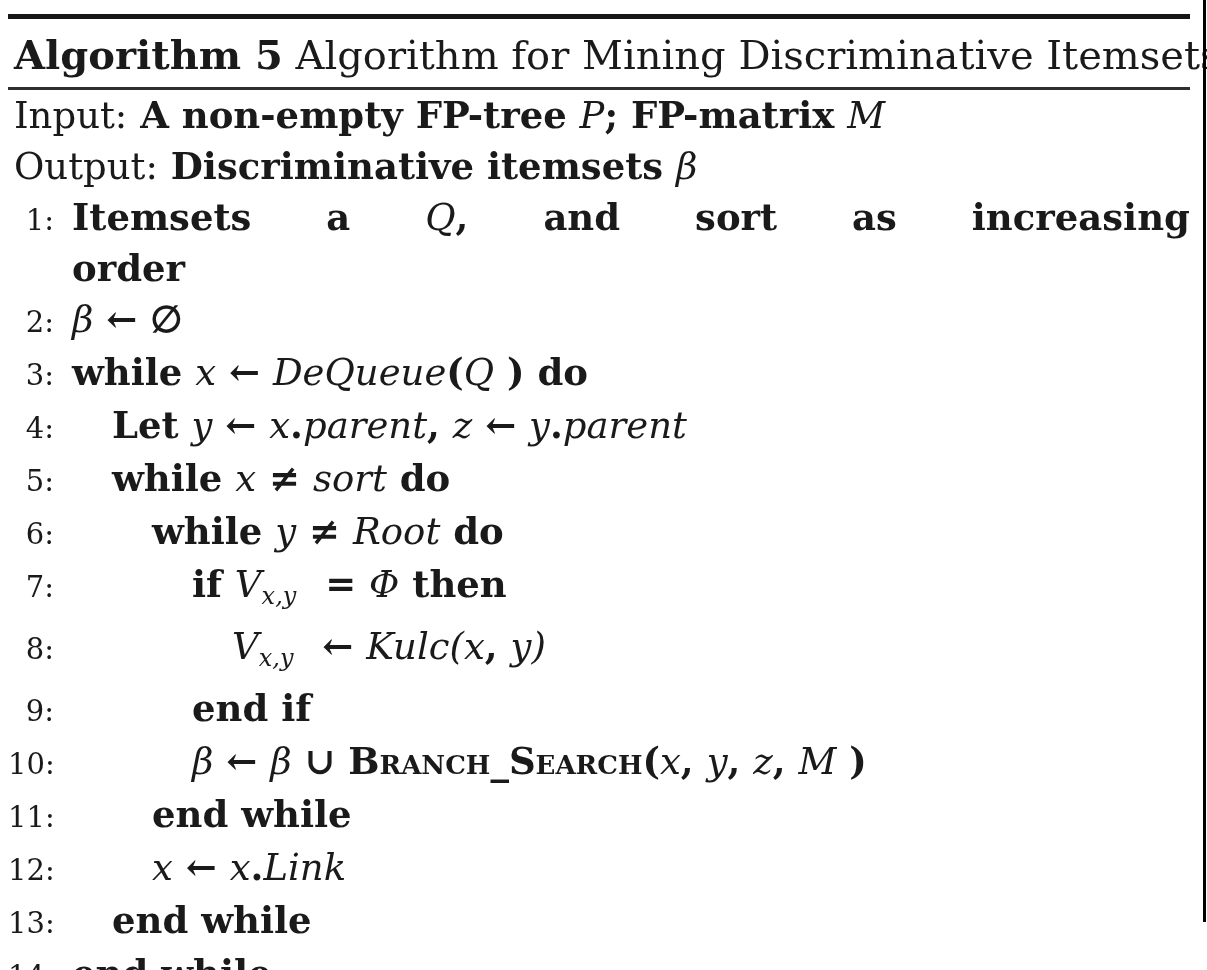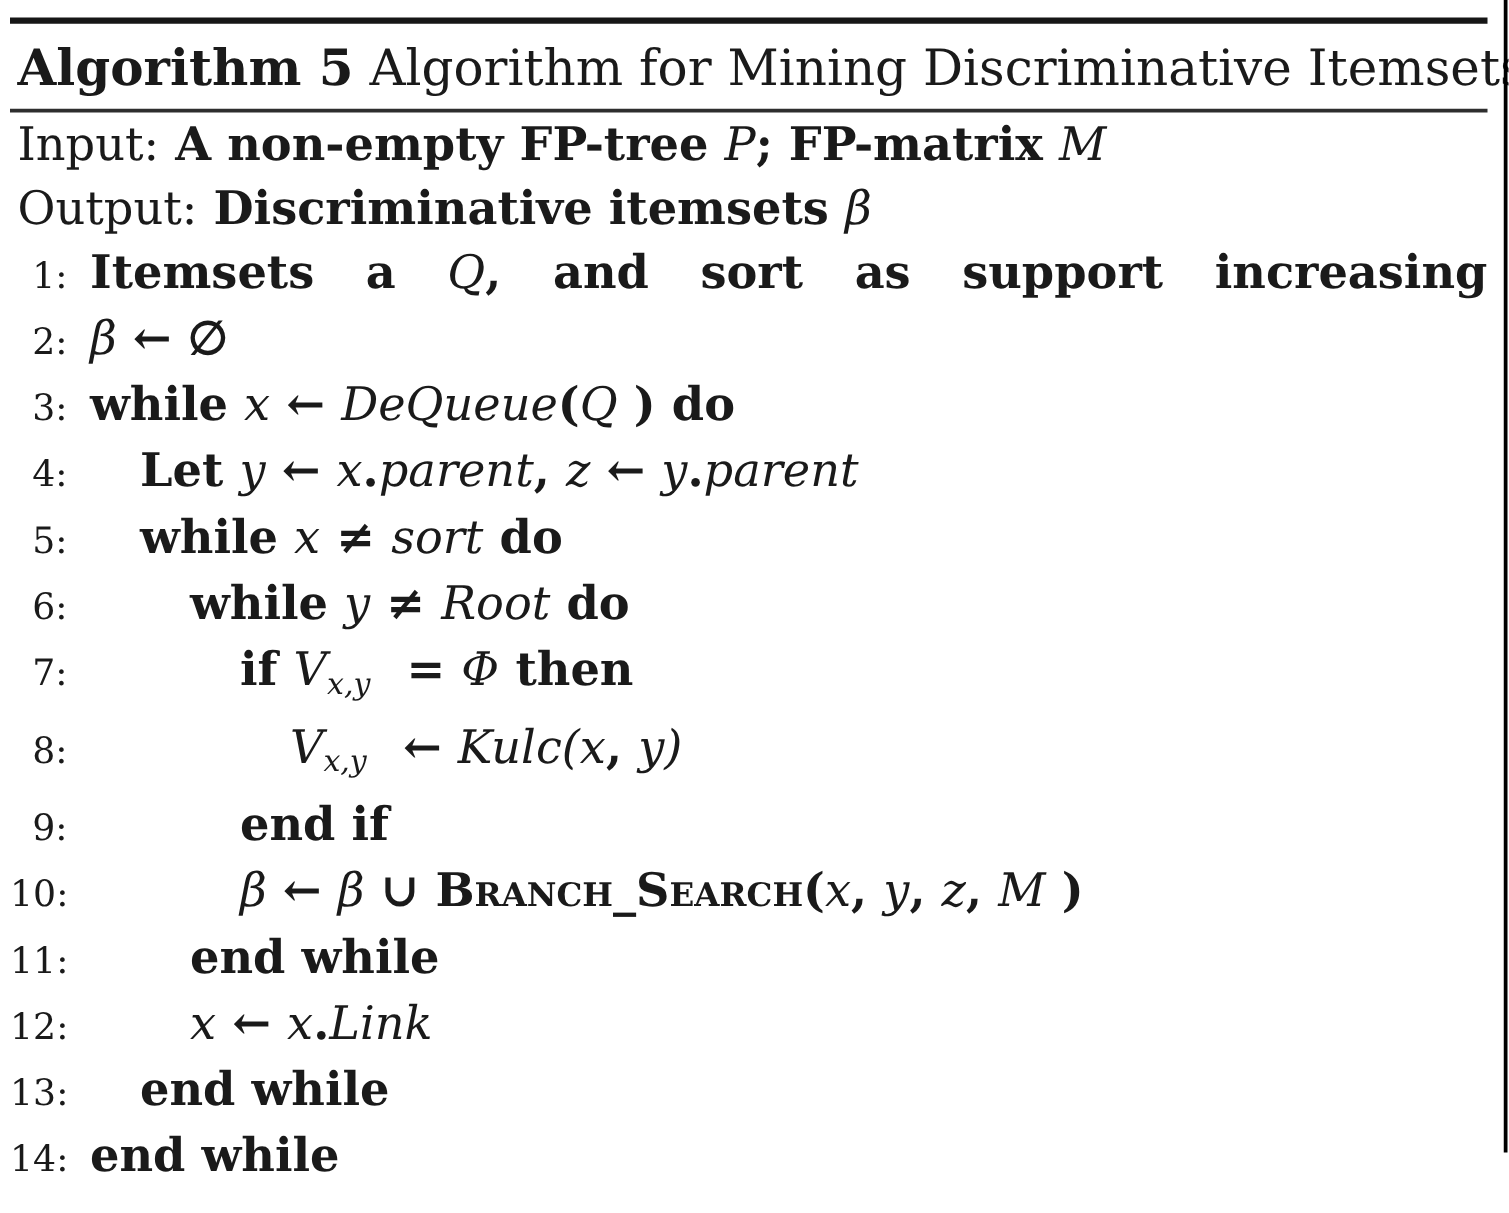--- a/index.html
+++ b/index.html
@@ -97,23 +97,23 @@
         <div class="line">
           <span class="lno">1:</span>
           <div class="lcontent" style="padding-left: 18px;">
             <div class="jrow">
               <span class="jword"><span class="sg-r">Itemsets</span></span>
               <span class="jword"><span class="sg-r">a</span></span>
               <span class="jword"><span class="sg-i">Q</span><span class="sg-r">,</span></span>
               <span class="jword"><span class="sg-r">and</span></span>
               <span class="jword"><span class="sg-r">sort</span></span>
               <span class="jword"><span class="sg-r">as</span></span>
-              <span class="jword"><span class="sg-r">support</span></span>
               <span class="jword"><span class="sg-r">increasing</span></span>
             </div>
+            <div><span class="sg-r">order</span></div>
           </div>
         </div>
         <div class="line">
           <span class="lno">2:</span>
           <div class="lcontent" style="padding-left: 18px;"><span class="sg-i">β</span><span class="sg-r"> ← ∅</span></div>
         </div>
         <div class="line">
           <span class="lno">3:</span>
           <div class="lcontent" style="padding-left: 18px;"><span class="sg-b">while </span><span class="sg-i">x</span><span class="sg-r"> ← </span><span class="sg-i">DeQueue</span><span class="sg-r">(</span><span class="sg-i">Q</span><span class="sg-r"> ) </span><span class="sg-b">do</span></div>
         </div>

